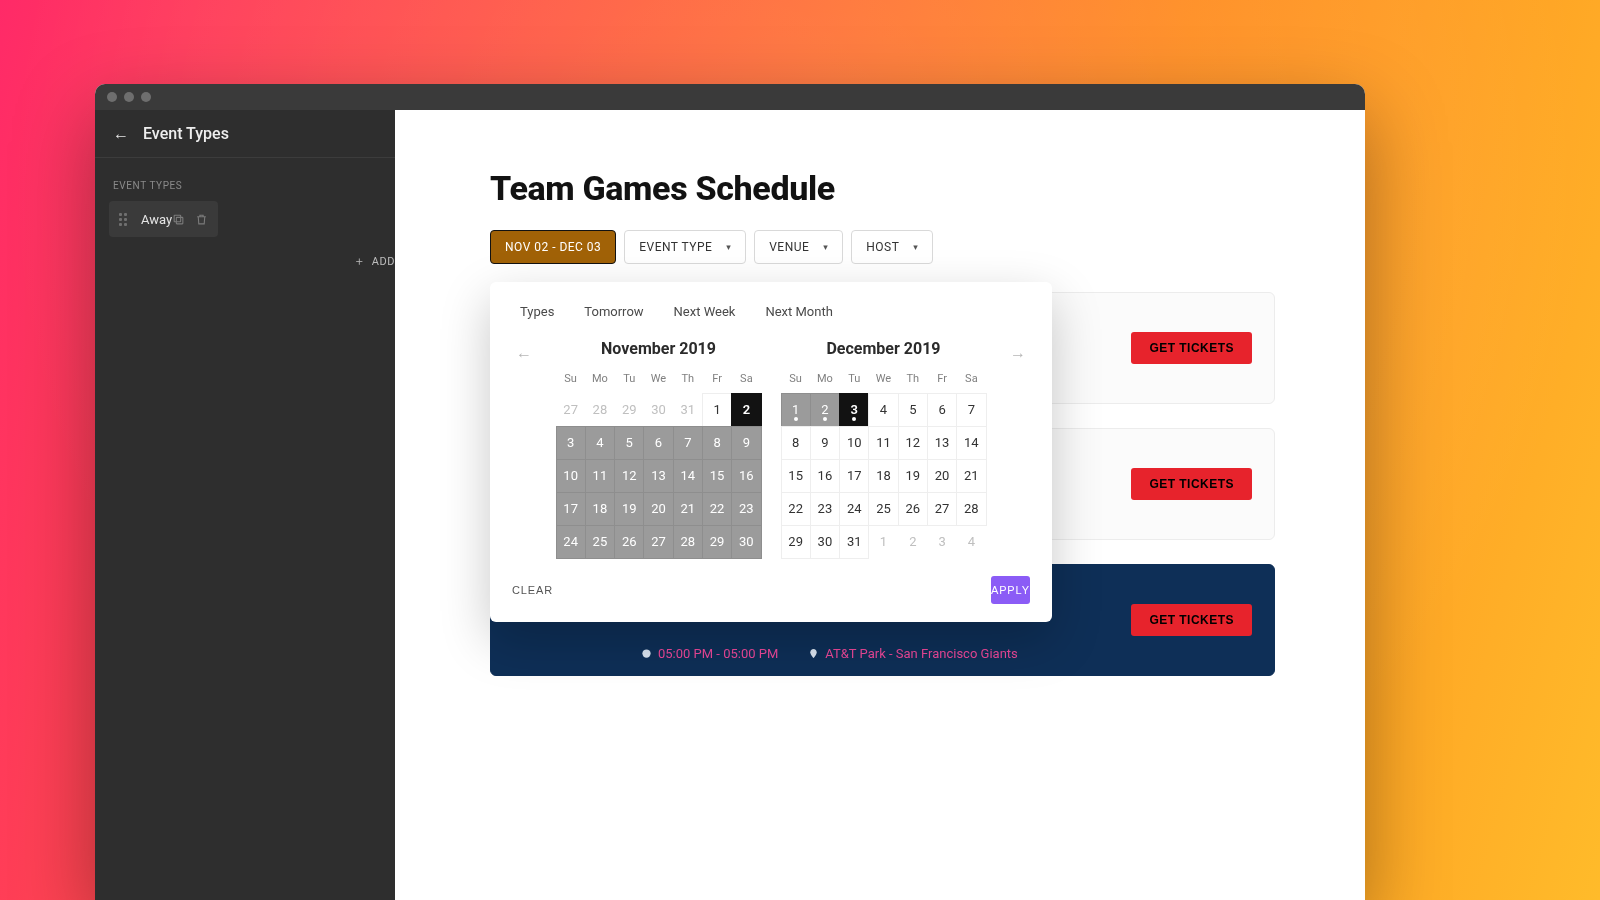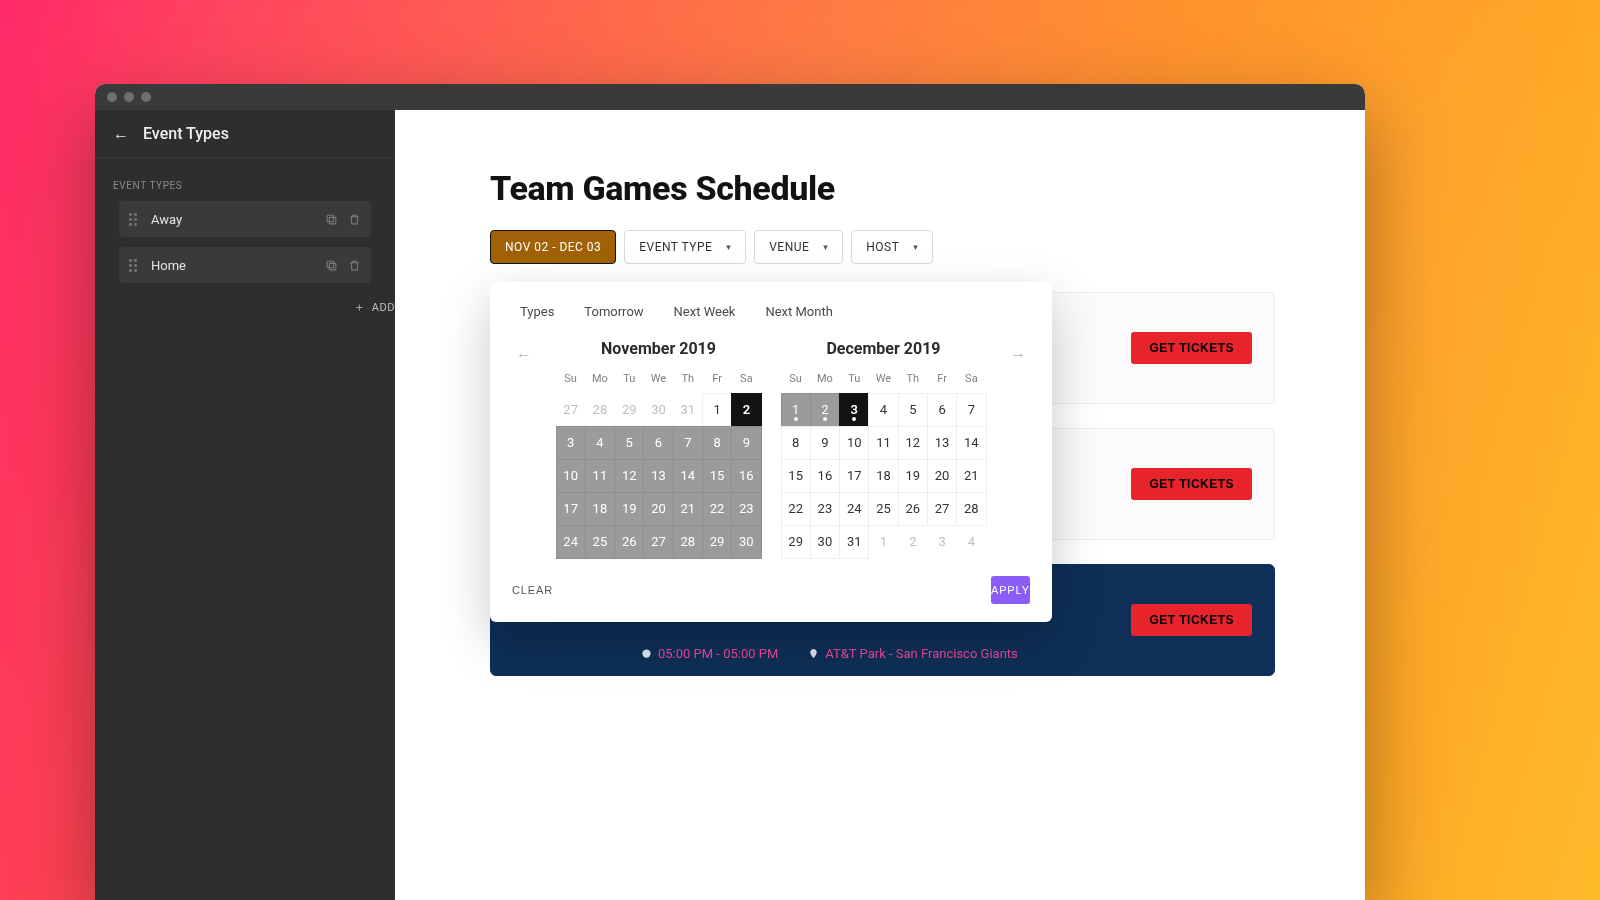--- a/index.html
+++ b/index.html
@@ -24,21 +24,21 @@
     height: 26px; background: #3a3a3a; display:flex; align-items:center; padding-left:12px; gap:7px;
   }
   .tdot { width:10px; height:10px; border-radius:50%; background:#6e6e6e; }
   .body { flex:1; display:flex; min-height:0; }
   
   .sidebar { width:300px; background:#2e2e2e; color:#ddd; display:flex; flex-direction:column; }
   .sidebar-header { height:48px; display:flex; align-items:center; gap:14px; padding:0 18px; border-bottom:1px solid #3c3c3c; }
   .back-arrow { color:#e6e6e6; font-size:16px; }
   .sidebar-title { font-size:16px; font-weight:500; color:#eee; }
   .side-section-label { font-size:10px; letter-spacing:0.06em; color:#8a8a8a; padding:22px 18px 10px; }
-  .side-items { display:flex; flex-direction:column; gap:10px; padding:0 24px; }
+  .side-items { display:flex; gap:10px; padding:0 14px; }
   .side-item { background:#3a3a3a; border-radius:4px; height:36px; display:flex; align-items:center; padding:0 10px; color:#e4e4e4; font-size:13px; }
   .grip { width:12px; display:flex; flex-wrap:wrap; gap:2px; margin-right:10px; }
   .grip span { width:3px; height:3px; background:#6f6f6f; border-radius:1px; display:block; }
   .side-item .label { flex:1; }
   .side-icons { display:flex; gap:10px; color:#7b7b7b; }
   .side-icons svg { width:13px; height:13px; display:block; }
   .add-row { text-align:right; color:#bdbdbd; font-size:11px; letter-spacing:0.05em; padding:16px 0; cursor:pointer; }
   .add-row .plus { font-size:12px; margin-right:6px; }
   
   .main { flex:1; background:#fff; position:relative; padding:58px 90px 0 95px; min-width:0; }
@@ -115,44 +115,20 @@
                     <rect x="4" y="4" width="12" height="12" rx="1"></rect>
                   </svg>
                 </span>
               <span>
                   <svg viewBox="0 0 24 24" fill="none" stroke="currentColor" stroke-width="2">
                     <path d="M4 7h16M9 7V4h6v3M6 7l1 13h10l1-13"></path>
                   </svg>
                 </span>
             </span>
           </div>
-          <div class="side-item">
-            <span class="grip">
-                <span></span>
-                <span></span>
-                <span></span>
-                <span></span>
-                <span></span>
-                <span></span>
-              </span>
-            <span class="label">Home</span>
-            <span class="side-icons">
-              <span>
-                  <svg viewBox="0 0 24 24" fill="none" stroke="currentColor" stroke-width="2">
-                    <rect x="8" y="8" width="12" height="12" rx="1"></rect>
-                    <rect x="4" y="4" width="12" height="12" rx="1"></rect>
-                  </svg>
-                </span>
-              <span>
-                  <svg viewBox="0 0 24 24" fill="none" stroke="currentColor" stroke-width="2">
-                    <path d="M4 7h16M9 7V4h6v3M6 7l1 13h10l1-13"></path>
-                  </svg>
-                </span>
-            </span>
-          </div>
         </div>
         <div class="add-row">
           <span class="plus">＋</span><span>ADD</span>
         </div>
       </aside>
 
       <main class="main">
         <h1 class="page-title">Team Games Schedule</h1>
 
         <div class="filters">

